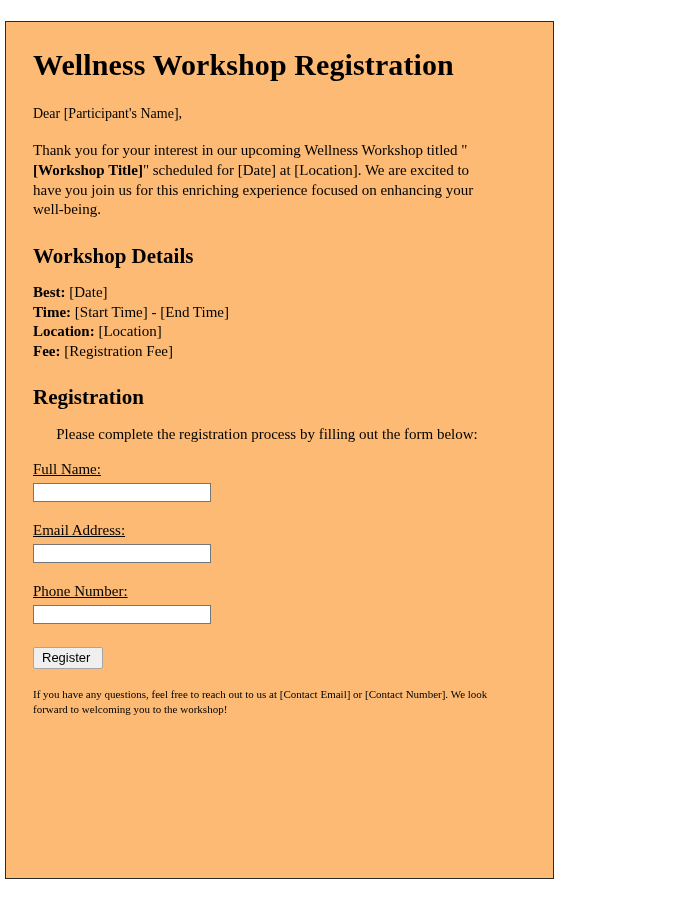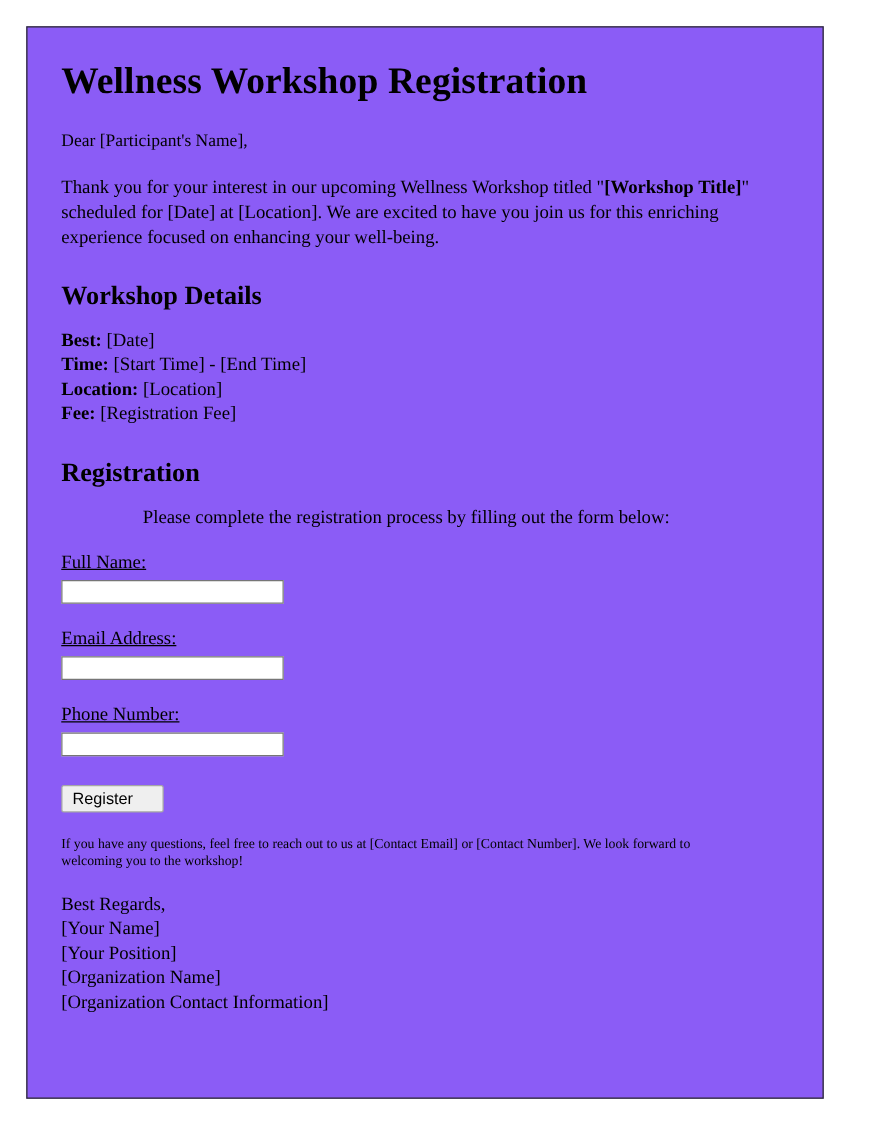--- a/index.html
+++ b/index.html
@@ -10,26 +10,26 @@
   body {
     width: 700px;
     height: 900px;
     font-family: "Liberation Serif", "DejaVu Serif", serif;
     color: #000000;
     overflow: hidden;
   }
 
   .page-frame {
     position: absolute;
-    left: 21px;
+    left: 5px;
     top: 21px;
-    width: 638px;
+    width: 549px;
     height: 858px;
     border: 1px solid #2b2b2b;
-    background: #8b5cf6;
+    background: #fdba74;
     box-sizing: border-box;
   }
 
   .page-content {
     padding: 26px 40px 0 27px;
   }
 
   h1.doc-title {
     font-family: "Liberation Serif", "DejaVu Serif", serif;
     font-size: 30px;
@@ -105,21 +105,21 @@
 
   .register-button {
     display: inline-block;
     font-family: "Liberation Sans", "DejaVu Sans", sans-serif;
     font-size: 13px;
     line-height: 1;
     color: #000000;
     background: #efefef;
     border: 1px solid #a6a6a6;
     border-radius: 2px;
-    padding: 3px 24px 4px 8px;
+    padding: 3px 12px 4px 8px;
     margin: 4px 0 18px 0;
     cursor: pointer;
   }
 
   .closing-text {
     font-size: 11px;
     line-height: 1.32;
     margin: 0 0 18px 0;
     max-width: 552px;
   }
@@ -175,22 +175,15 @@
         <label class="field-label">Phone Number:</label>
         <input class="text-input" type="text" value="" style="">
       </div>
 
       <button type="submit" class="register-button">Register</button>
 
     </form>
 
     <p class="closing-text">If you have any questions, feel free to reach out to us at [Contact Email] or [Contact Number]. We look forward to welcoming you to the workshop!</p>
 
-    <div class="signature-block">
-      <span class="sig-line">Best Regards,</span>
-      <span class="sig-line">[Your Name]</span>
-      <span class="sig-line">[Your Position]</span>
-      <span class="sig-line">[Organization Name]</span>
-      <span class="sig-line">[Organization Contact Information]</span>
-    </div>
 
   </div>
 </div>
 
 </body></html>

